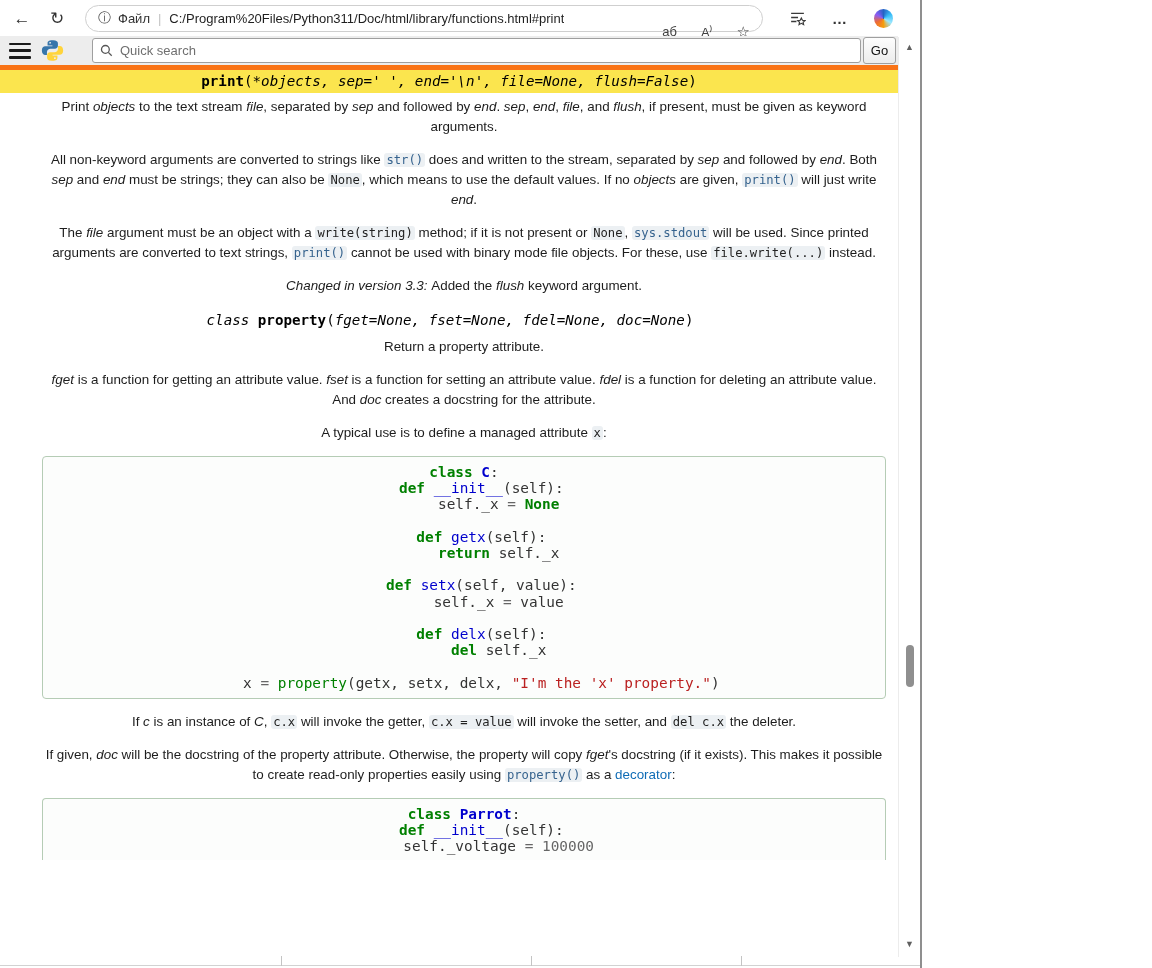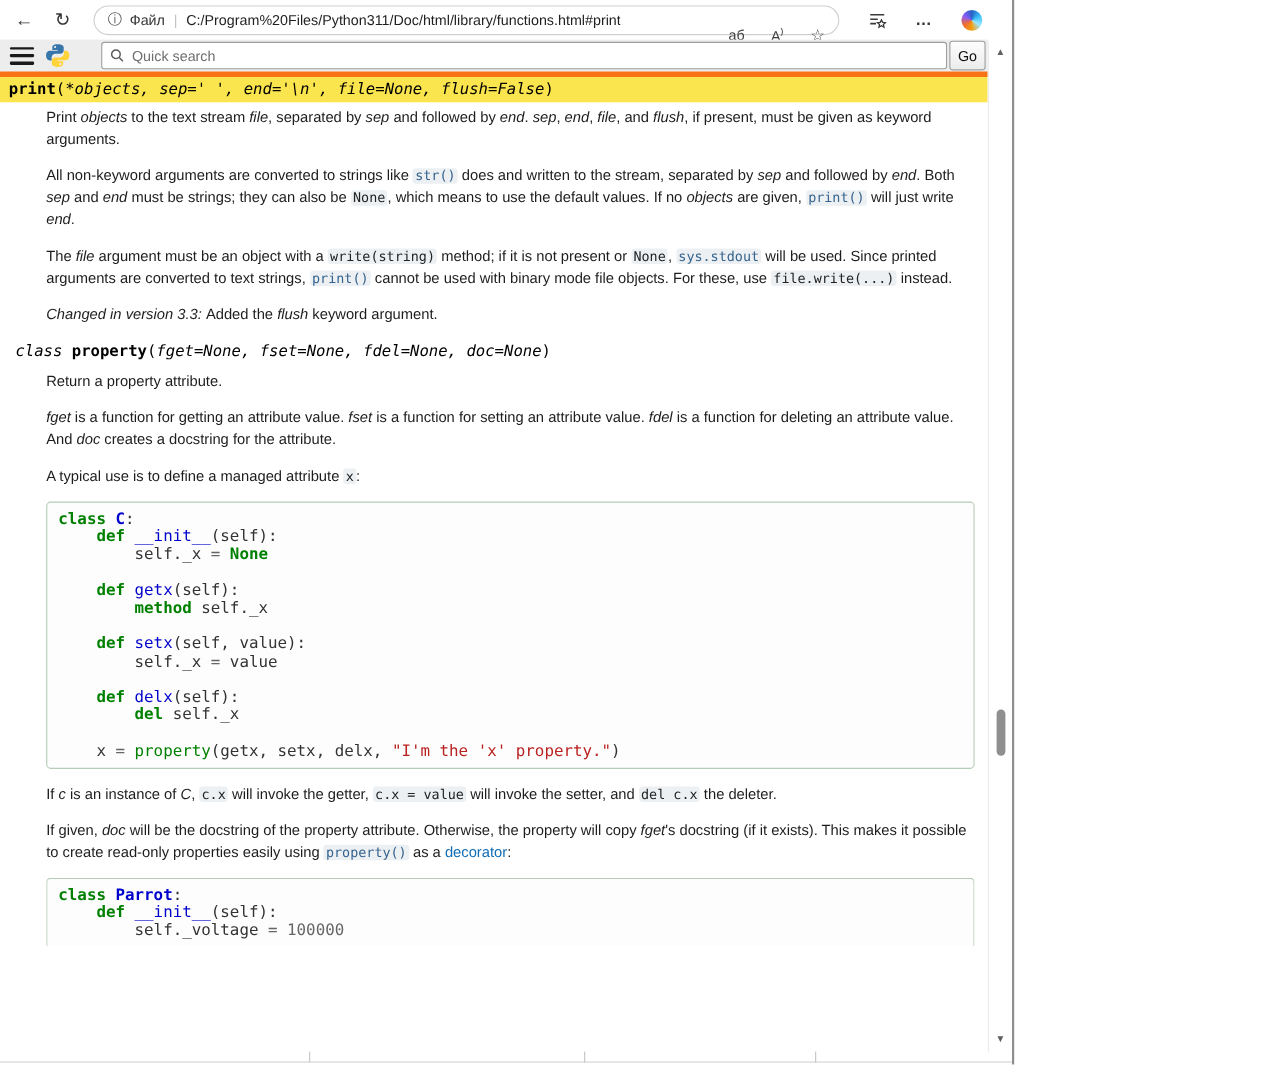--- a/index.html
+++ b/index.html
@@ -27,21 +27,21 @@
   .docbar { position:absolute; top:36px; left:0; width:898px; height:34px; background:#ededed; border-bottom:5px solid #f97316; display:flex; align-items:center; }
   .hamburger { width:22px; height:16px; margin-left:9px; display:flex; flex-direction:column; justify-content:space-between; cursor:pointer; }
   .hamburger div { height:2.6px; background:#1a1a1a; border-radius:1px; }
   .pylogo { margin-left:10px; display:inline-flex; }
   .searchbox { flex:1; height:25px; margin-left:28px; background:#fff; border:1px solid #9f9f9f; border-radius:3px; display:flex; align-items:center; padding:0 7px; }
   .searchbox input { border:0; outline:0; flex:1; font-size:13px; font-family:inherit; color:#333; background:transparent; margin-left:7px; }
   .searchbox input::placeholder { color:#6f6f6f; }
   .go-btn { width:33px; height:27px; margin:0 2px; border:1px solid #9f9f9f; border-radius:3px; background:linear-gradient(#fdfdfd,#ececec); font-family:inherit; font-size:13px; color:#111; cursor:pointer; }
 
   
-  .viewport { position:absolute; top:70px; left:0; width:898px; height:790px; background:#fff; overflow:hidden; }
+  .viewport { position:absolute; top:70px; left:0; width:898px; height:790px; background:#fff; overflow:hidden;text-align:center; }
   dl { margin:0; }
   dt.target-sig { background:#fbe54e; padding:3px 8px 4px 8px; font-family:"DejaVu Sans Mono", monospace; font-size:14.2px; color:#000; }
   dt.class-sig { margin:16px 12px 9px 14px; font-family:"DejaVu Sans Mono", monospace; font-size:14.2px; color:#000; }
   .sig-name { font-weight:bold; }
   .sig-pre, .sig-param { font-style:italic; }
   dd { margin:4px 12px 0 42px; }
   .docp { font-size:13.4px; line-height:20px; color:#1d1d1d; margin:0 0 13px 0; }
   .seg-em { font-style:italic; }
   .lit { font-family:"DejaVu Sans Mono", monospace; font-size:12.2px; background:#ecf0f3; padding:0 2px; border-radius:3px; color:#222; text-decoration:none; }
   .lit-link { color:#36638e; cursor:pointer; }
@@ -132,21 +132,21 @@
         <dt class="class-sig"><em class="sig-pre">class </em><span class="sig-name">property</span><span class="sig-paren">(</span><em class="sig-param">fget=None, fset=None, fdel=None, doc=None</em><span class="sig-paren">)</span></dt>
         <dd>
           <p class="docp"><span class="seg-t">Return a property attribute.</span></p>
           <p class="docp"><em class="seg-em">fget</em><span class="seg-t"> is a function for getting an attribute value. </span><em class="seg-em">fset</em><span class="seg-t"> is a function for setting an attribute value. </span><em class="seg-em">fdel</em><span class="seg-t"> is a function for deleting an attribute value. And </span><em class="seg-em">doc</em><span class="seg-t"> creates a docstring for the attribute.</span></p>
           <p class="docp"><span class="seg-t">A typical use is to define a managed attribute </span><code class="lit">x</code><span class="seg-t">:</span></p>
           <pre class="codeblock"><span class="tok-k">class</span><span class="tok-n"> </span><span class="tok-nc">C</span><span class="tok-n">:</span>
 <span class="tok-n">    </span><span class="tok-k">def</span><span class="tok-n"> </span><span class="tok-nf">__init__</span><span class="tok-n">(self):</span>
 <span class="tok-n">        self._x </span><span class="tok-o">=</span><span class="tok-n"> </span><span class="tok-kc">None</span>
 
 <span class="tok-n">    </span><span class="tok-k">def</span><span class="tok-n"> </span><span class="tok-nf">getx</span><span class="tok-n">(self):</span>
-<span class="tok-n">        </span><span class="tok-k">method</span><span class="tok-n"> self._x</span>
+<span class="tok-n">        </span><span class="tok-k">return</span><span class="tok-n"> self._x</span>
 
 <span class="tok-n">    </span><span class="tok-k">def</span><span class="tok-n"> </span><span class="tok-nf">setx</span><span class="tok-n">(self, value):</span>
 <span class="tok-n">        self._x </span><span class="tok-o">=</span><span class="tok-n"> value</span>
 
 <span class="tok-n">    </span><span class="tok-k">def</span><span class="tok-n"> </span><span class="tok-nf">delx</span><span class="tok-n">(self):</span>
 <span class="tok-n">        </span><span class="tok-k">del</span><span class="tok-n"> self._x</span>
 
 <span class="tok-n">    x </span><span class="tok-o">=</span><span class="tok-n"> </span><span class="tok-nb">property</span><span class="tok-n">(getx, setx, delx, </span><span class="tok-s">"I'm the 'x' property."</span><span class="tok-n">)</span>
 </pre>
           <p class="docp"><span class="seg-t">If </span><em class="seg-em">c</em><span class="seg-t"> is an instance of </span><em class="seg-em">C</em><span class="seg-t">, </span><code class="lit">c.x</code><span class="seg-t"> will invoke the getter, </span><code class="lit">c.x = value</code><span class="seg-t"> will invoke the setter, and </span><code class="lit">del c.x</code><span class="seg-t"> the deleter.</span></p>

